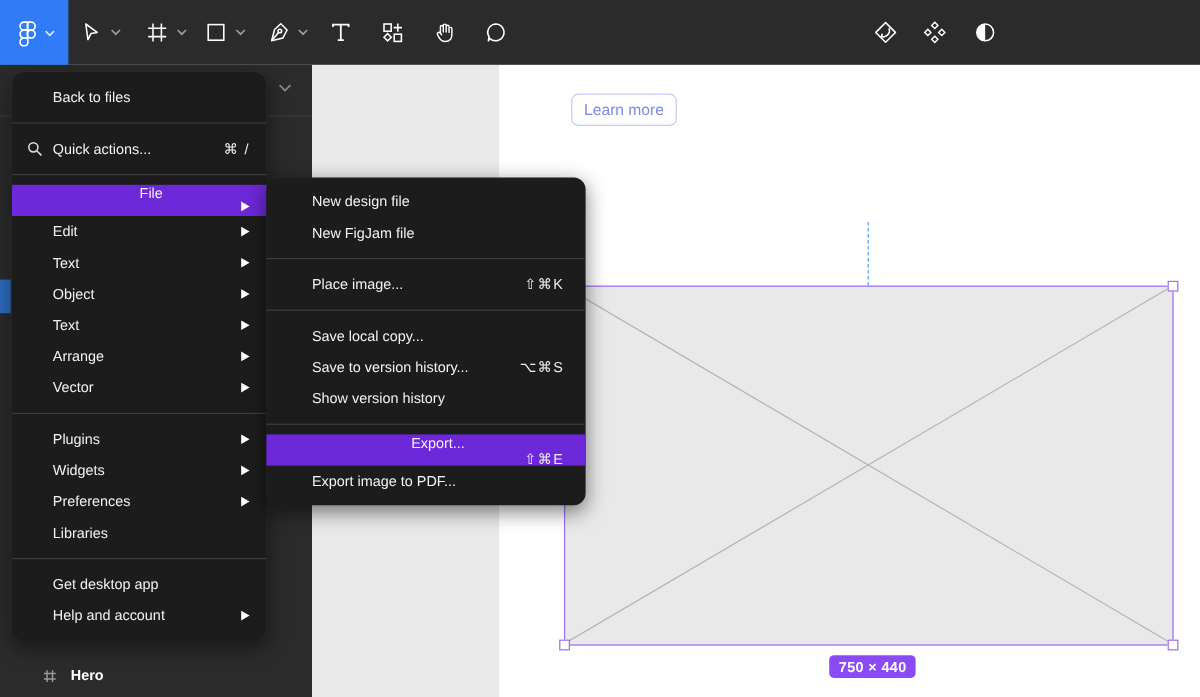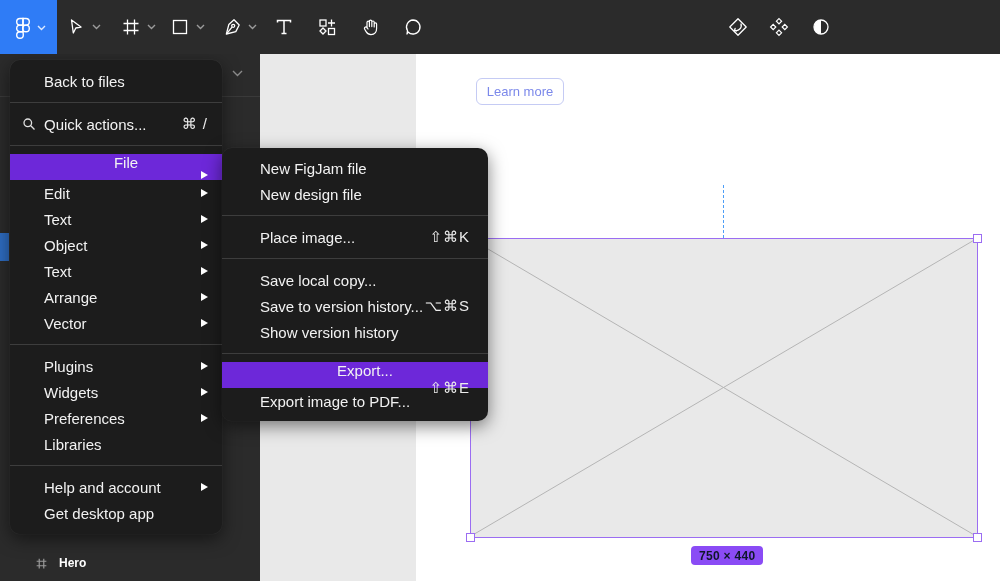--- a/index.html
+++ b/index.html
@@ -44,27 +44,27 @@
   .guide-line { position:absolute; left:463px; top:131px; width:0; height:53px;
     border-left:1px dashed #4d9ef7; }
   .placeholder-rect { position:absolute; left:210px; top:184px; width:508px; height:300px;
     background:#e9e9e9; border:1.5px solid #9b6df2; }
   .placeholder-rect svg { position:absolute; left:0; top:0; }
   .handle { position:absolute; width:9px; height:9px; background:#fff;
     border:1.5px solid #9b6df2; }
   .handle.tl { left:-5px; top:-5px; } .handle.tr { right:-5px; top:-5px; }
   .handle.bl { left:-5px; bottom:-5px; } .handle.br { right:-5px; bottom:-5px; }
   .size-badge { position:absolute; left:431px; top:492px; height:19px; padding:0 8px;
-    background:#8a4bf5; border-radius:4px; color:#0f172a; font-size:12px;
+    background:#8a4bf5; border-radius:4px; color:#ffffff; font-size:12px;
     display:flex; align-items:center; font-weight:bold; letter-spacing:.3px; }
 
   
   .menu { position:absolute; background:#1c1c1c; border-radius:10px;
     box-shadow:0 5px 17px rgba(0,0,0,.5), 0 0 0 0.5px rgba(255,255,255,.06);
-    padding:8px 0; font-size:15px; color:#f2f2f2; }
+    padding:8px 0; font-size:12px; color:#f2f2f2; }
   .main-menu { left:10px; top:60px; width:212px; z-index:20; }
   .sub-menu  { left:222px; top:148px; width:266px; z-index:25; padding:7px 0; }
   .menu-row { height:26px; display:flex; align-items:center;
     padding:0 14px 0 34px; position:relative; cursor:pointer; white-space:nowrap; }
   .sub-menu .menu-row { padding:0 18px 0 38px; }
   .menu-row.selected { background:#6d28d9;flex-direction:column; }
   .menu-row .shortcut { margin-left:auto; color:#ececec; letter-spacing:1px; }
   .menu-row .arrow { margin-left:auto; width:0; height:0;
     border-left:7px solid #ffffff; border-top:4.5px solid transparent;
     border-bottom:4.5px solid transparent; }
@@ -268,34 +268,34 @@
     </div>
     <div class="menu-row">
       <span>Preferences</span>
       <span class="arrow"></span>
     </div>
     <div class="menu-row">
       <span>Libraries</span>
     </div>
     <div class="menu-divider"></div>
     <div class="menu-row">
+      <span>Get desktop app</span>
+    </div>
+    <div class="menu-row">
       <span>Help and account</span>
       <span class="arrow"></span>
     </div>
-    <div class="menu-row">
-      <span>Get desktop app</span>
-    </div>
   </div>
 
   <div class="menu sub-menu">
     <div class="menu-row">
+      <span>New design file</span>
+    </div>
+    <div class="menu-row">
       <span>New FigJam file</span>
-    </div>
-    <div class="menu-row">
-      <span>New design file</span>
     </div>
     <div class="menu-divider"></div>
     <div class="menu-row">
       <span>Place image...</span>
       <span class="shortcut">⇧⌘K</span>
     </div>
     <div class="menu-divider"></div>
     <div class="menu-row">
       <span>Save local copy...</span>
     </div>

